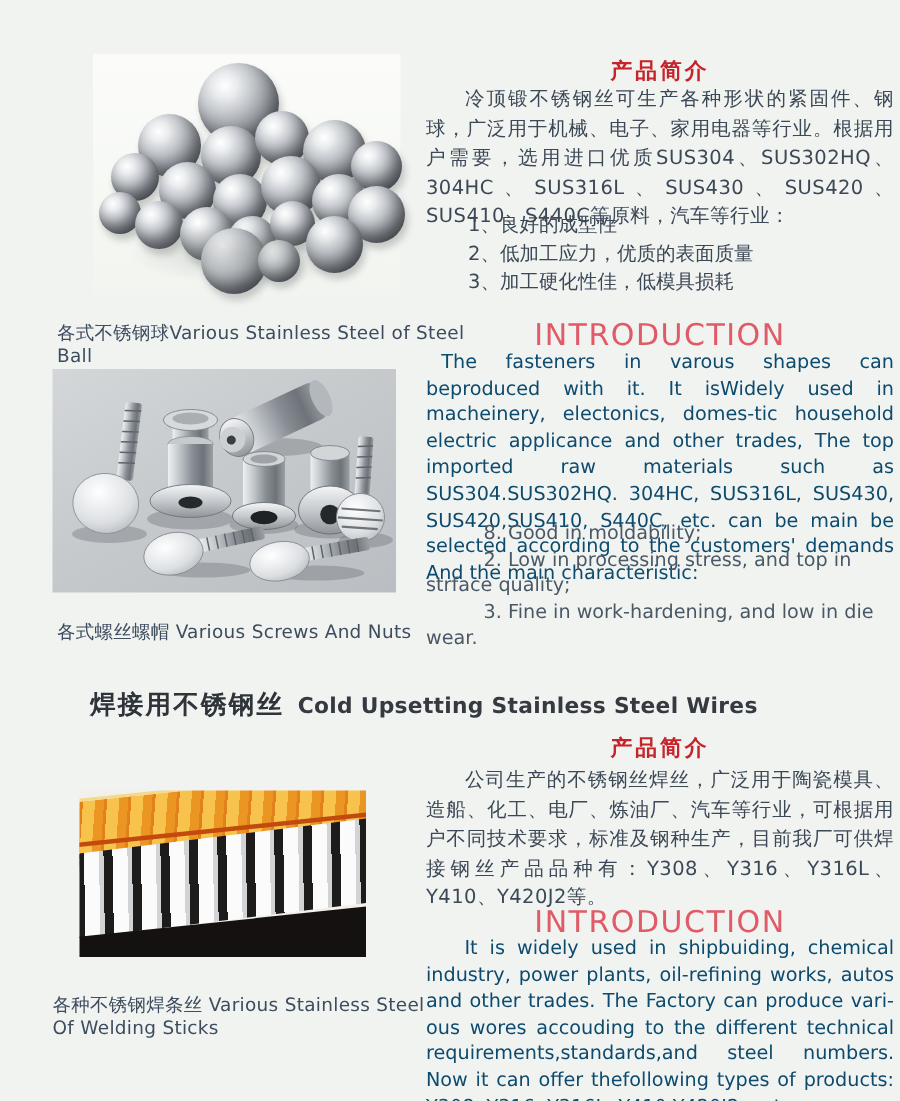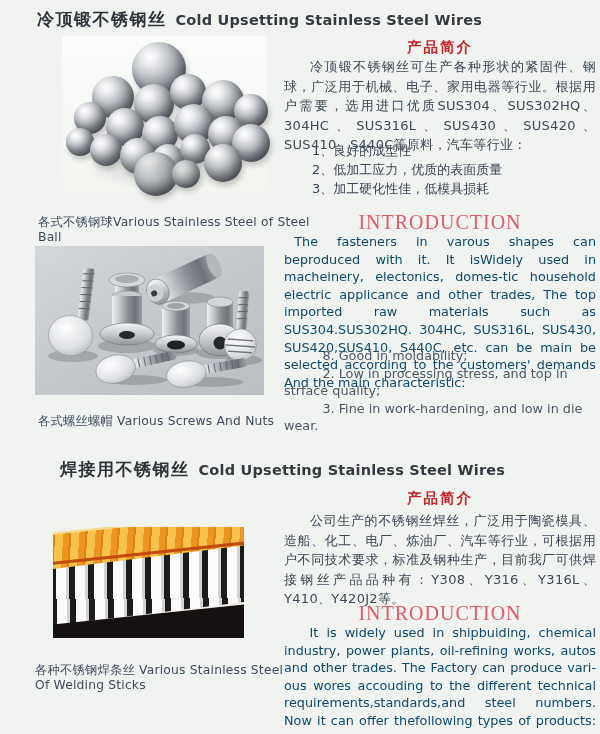--- a/index.html
+++ b/index.html
@@ -10,21 +10,21 @@
   }
   
   .title{position:absolute;white-space:nowrap;color:#2e343a;}
   .title .zh{font-size:17px;font-weight:bold;letter-spacing:1.5px;}
   .title .en{font-size:14.5px;font-weight:bold;margin-left:9px;letter-spacing:0.2px;color:#343a40;}
   .t1{left:37px;top:8px;}
   .t2{left:32px;top:458px;margin-left:28px;}
 
   
   .rcol{position:absolute;left:284px;width:312px;}
-  .rhead{text-align:center;font-weight:bold;letter-spacing:2px;font-family:Liberation Serif, serif;}
+  .rhead{text-align:center;font-weight:bold;letter-spacing:2px;}
   .red{color:#c5242a;font-size:14.5px;}
   .pink{color:#e15a68;font-size:20px;font-weight:normal;letter-spacing:1px;}
   .rh1{top:38px;}
   .ih1{top:211px;}
   .rh2{top:489px;}
   .ih2{top:602px;}
   .zhpara{font-size:13px;color:#3c4856;line-height:19.5px;text-align:justify;
           text-indent:2em;letter-spacing:0.3px;}
   .zp1{top:57px;}
   .zp2{top:511px;}
@@ -68,23 +68,20 @@
           transform:rotate(-7deg);transform-origin:left top;
           background:repeating-linear-gradient(96deg,#fbfbfb 0 10px,#d2d3d4 10px 13px,#1d1c1b 13px 19px);}
   .wp-dark{position:absolute;left:-12px;bottom:-14px;width:225px;height:38px;
           transform:rotate(-6deg);background:#141110;}
 </style>
 </head>
 <body>
 
 <div class="page">
 
-  <div class="title t1">
-    <span class="zh">冷顶锻不锈钢丝</span><span class="en">Cold Upsetting Stainless Steel Wires</span>
-  </div>
 
   <div class="bphoto">
     <div class="ball" style="left:70px;top:6px;width:54px;height:54px;"></div>
     <div class="ball" style="left:30px;top:40px;width:42px;height:42px;"></div>
     <div class="ball" style="left:72px;top:48px;width:40px;height:40px;"></div>
     <div class="ball" style="left:108px;top:38px;width:36px;height:36px;"></div>
     <div class="ball" style="left:140px;top:44px;width:42px;height:42px;"></div>
     <div class="ball" style="left:172px;top:58px;width:34px;height:34px;"></div>
     <div class="ball" style="left:12px;top:66px;width:32px;height:32px;"></div>
     <div class="ball" style="left:44px;top:72px;width:38px;height:38px;"></div>

